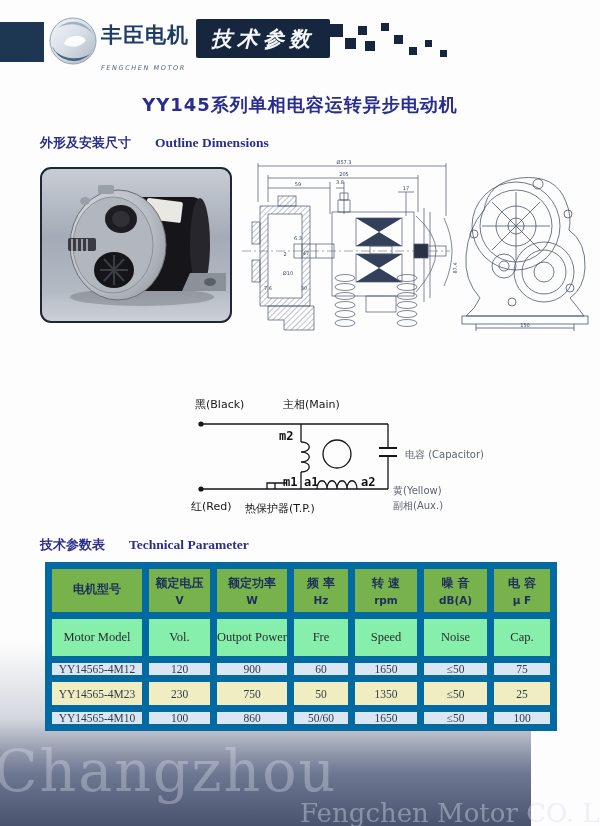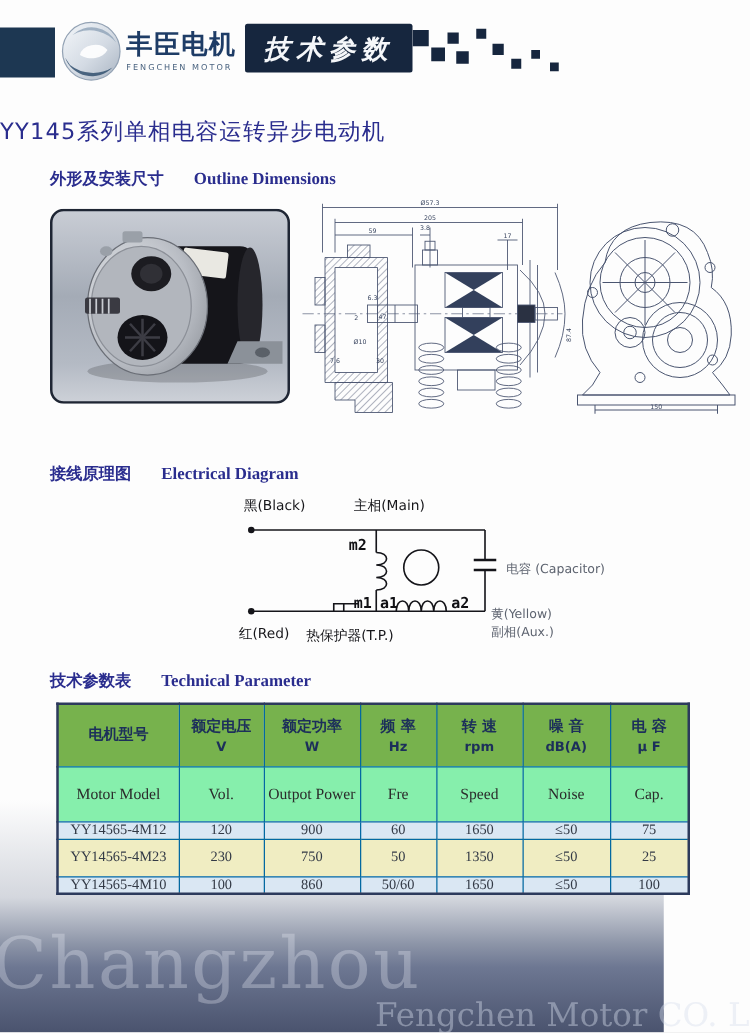--- a/index.html
+++ b/index.html
@@ -7,52 +7,52 @@
   .page {
     position:relative; width:600px; height:826px; margin:0 auto;
     background:#fdfdfd; overflow:hidden;
     font-family:"DejaVu Sans", sans-serif;
   }
   
   .navy-block { position:absolute; left:0; top:22px; width:44px; height:40px; background:#1d3752; }
   .logo-swirl { position:absolute; left:46px; top:14px; }
   .logo-text { position:absolute; left:101px; top:21px; width:110px; }
   .logo-cn { font-size:21px; font-weight:bold; color:#1e3c66; letter-spacing:1px; white-space:nowrap; }
-  .logo-en { font-size:6.5px; color:#4b6480; letter-spacing:1.6px; margin-top:1px; white-space:nowrap; }
+  .logo-en { font-size:6.5px; color:#4b6480; letter-spacing:1.6px; margin-top:15px; white-space:nowrap;font-style:italic; }
   .banner {
     position:absolute; left:196px; top:19px; width:134px; height:39px;
     background:#16263e; color:#f5f7fa; display:flex; align-items:center; justify-content:center;
     font-size:21px; font-weight:bold; font-style:italic; letter-spacing:5px; border-radius:2px;
   }
   .checker { position:absolute; left:330px; top:16px; }
   
   .doc-title {
-    position:absolute; top:93px; left:0; width:100%; 
-    font-size:18px; font-weight:normal; color:#2a2d8e; letter-spacing:1px;
+    position:absolute; top:93px; left:0; width:100%; text-align:center;
+    font-size:18px; font-weight:bold; color:#2a2d8e; letter-spacing:1px;
   }
   .sec-head { position:absolute; left:40px; font-size:13px; color:#2a2d8e; white-space:nowrap; }
   .sec-head .zh { font-weight:bold; font-family:"DejaVu Sans", sans-serif; margin-right:24px; }
   .sec-head .en { font-weight:bold; font-family:"Liberation Serif", serif; font-size:13.5px; }
   #sec-outline   { top:134px; }
   #sec-electric  { top:370px; }
   #sec-technical { top:536px; }
   
   .photo-wrap { position:absolute; left:40px; top:167px; width:192px; height:156px; }
   .drawing-section { position:absolute; left:238px; top:156px; }
   .drawing-end { position:absolute; left:452px; top:168px; }
   .dimtxt { font-family:"DejaVu Sans", sans-serif; font-size:5px; fill:#3a4660; }
   
   .circuit { position:absolute; left:183px; top:394px; }
   .ctxt  { font-family:"DejaVu Sans", sans-serif; font-size:11px; fill:#16161a; }
   .ctxtb { font-family:"DejaVu Sans Mono", monospace; font-size:12px; font-weight:bold; fill:#101014; }
   .ctxtg { font-family:"DejaVu Sans", sans-serif; font-size:10px; fill:#5e6470; }
   
   .tbl-wrap { position:absolute; left:45px; top:562px; z-index:2; }
   table { border-collapse:collapse; table-layout:fixed; }
-  td,th { border:1px solid #0369a1; text-align:center; vertical-align:middle; padding:0; }
+  td,th { border:7px solid #0369a1; text-align:center; vertical-align:middle; padding:0; }
   table { border:2px solid #2c3a5c; }
   tr.hdr-zh { height:50px; background:#77b24d; }
   tr.hdr-zh th { color:#1c2f5a; font-size:12px; font-weight:bold; }
   tr.hdr-zh .unit { font-size:10.5px; font-weight:bold; margin-top:2px; }
   tr.hdr-en { height:44px; background:#86efac; }
   tr.hdr-en td { font-family:"Liberation Serif", serif; font-size:12.5px; color:#2b2b2b; }
   tr.row-a { height:14px; background:#dae7f3; }
   tr.row-b { height:30px; background:#f0edc2;border-radius:13px; }
   tr.row-a td, tr.row-b td { font-family:"Liberation Serif", serif; font-size:11.5px; color:#333a46; }
   
@@ -274,23 +274,20 @@
         <circle cx="118" cy="120" r="4"></circle>
       <rect x="10" y="148" width="126" height="8"></rect>
       <line x1="24" y1="160" x2="122" y2="160"></line>
         <line x1="24" y1="156" x2="24" y2="163"></line>
         <line x1="122" y1="156" x2="122" y2="163"></line>
     </g>
     <text class="dimtxt" x="73" y="159" text-anchor="middle">150</text>
     <text class="dimtxt" x="5" y="100" transform="rotate(-90 5 100)" text-anchor="middle">87.4</text>
   </svg>
 
-  <div class="sec-head" id="sec-electric">
-    <span class="zh">接线原理图</span><span class="en">Electrical Diagram</span>
-  </div>
 
   <svg class="circuit" width="306" height="132" viewBox="0 0 306 132">
     <g stroke="#15151a" stroke-width="1.3" fill="none">
       <line x1="18" y1="30" x2="205" y2="30"></line>
       <line x1="118" y1="30" x2="118" y2="48"></line>
       <path d="M118,48 c11,0 11,10 0,10 c11,0 11,10 0,10 c11,0 11,10 0,10"></path>
       <line x1="118" y1="78" x2="118" y2="95"></line>
       <circle cx="154" cy="60" r="14"></circle>
       <line x1="205" y1="30" x2="205" y2="54"></line>
       <line x1="196" y1="54" x2="214" y2="54" stroke-width="2"></line>

